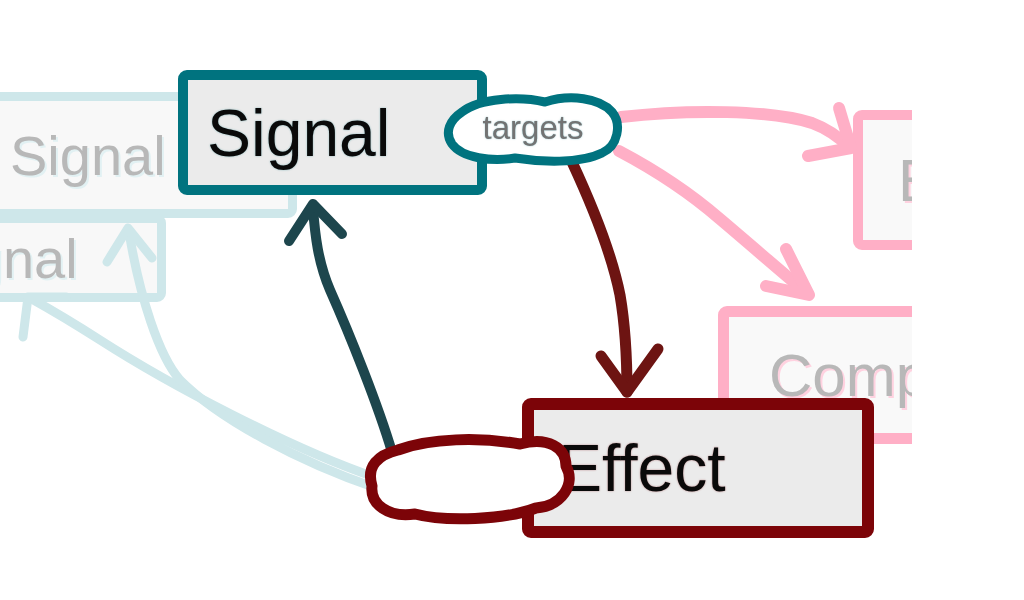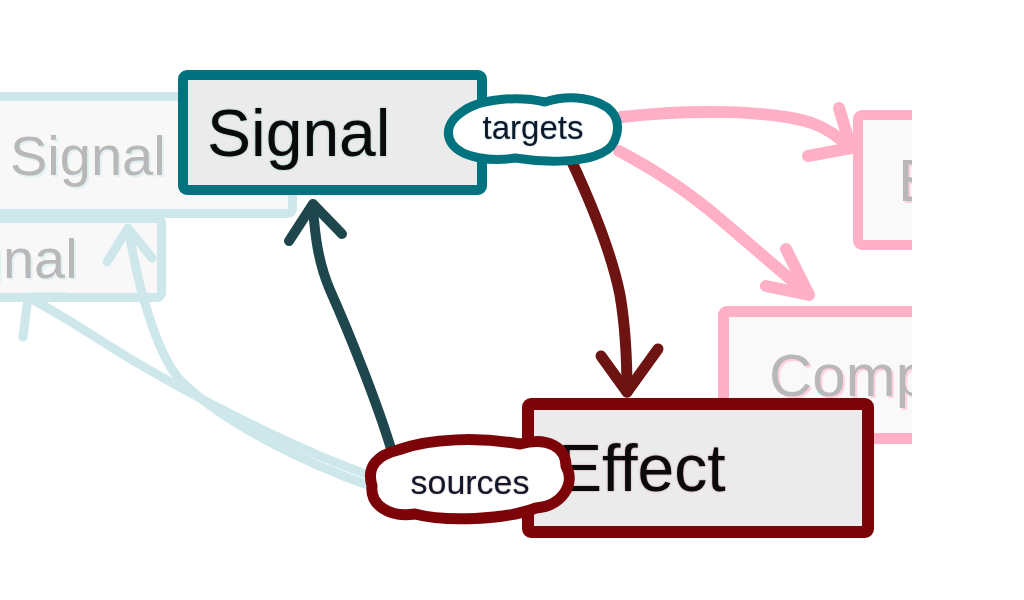--- a/index.html
+++ b/index.html
@@ -25,21 +25,21 @@
   
   .main-label{color:#0a0a0a;font-size:66px;}
   #node-signal{left:178px;top:70px;width:309px;height:125px;border:10px solid #00737f;background:#ebebeb;padding-left:19px;}
   #node-signal .main-label{text-shadow:0 0 2px rgba(0,115,127,.45);}
   #node-effect{left:522px;top:398px;width:352px;height:140px;border:12px solid #7c0408;background:#ebebeb;padding-left:24px;}
   #node-effect .main-label{text-shadow:0 0 2px rgba(124,4,8,.45);}
   
   svg.layer{position:absolute;left:0;top:0;width:1024px;height:600px;pointer-events:none;}
   
   .anno{position:absolute;box-sizing:border-box;display:flex;align-items:center;justify-content:center;}
-  .anno .anno-label{color:#0f172a;white-space:nowrap;}
+  .anno .anno-label{color:#737373;white-space:nowrap;}
   #anno-targets{left:447px;top:97px;width:172px;height:62px;}
   #anno-targets .anno-label{font-size:33px;text-shadow:0 0 1.5px rgba(0,115,127,.5);}
   #anno-sources{left:368px;top:442px;width:204px;height:80px;}
   #anno-sources .anno-label{font-size:34px;text-shadow:0 0 1.5px rgba(124,4,8,.5);}
 </style>
 </head>
 <body>
 
 <div class="canvas">
 
@@ -85,17 +85,14 @@
   </div>
 
   <svg class="layer" viewBox="0 0 1024 600">
     <path d="M 462 112 C 480 98 520 96 545 102 C 570 94 600 98 612 112 C 622 124 618 146 602 153 C 580 164 540 162 515 158 C 492 162 462 158 452 144 C 444 132 450 120 462 112 Z" fill="#ffffff" stroke-width="9" stroke-linejoin="round" stroke="#00737f"></path>
     <path d="M 398 450 C 430 438 480 437 520 444 C 548 436 566 448 566 466 C 576 484 562 506 536 508 C 505 520 445 522 415 514 C 388 518 370 504 372 486 C 366 466 378 455 398 450 Z" fill="#ffffff" stroke-width="11" stroke-linejoin="round" stroke="#7c0408"></path>
   </svg>
 
   <div class="anno" id="anno-targets">
     <span class="anno-label">targets</span>
   </div>
-  <div class="anno" id="anno-sources">
-    <span class="anno-label">sources</span>
-  </div>
 
 </div>
 
 </body></html>

